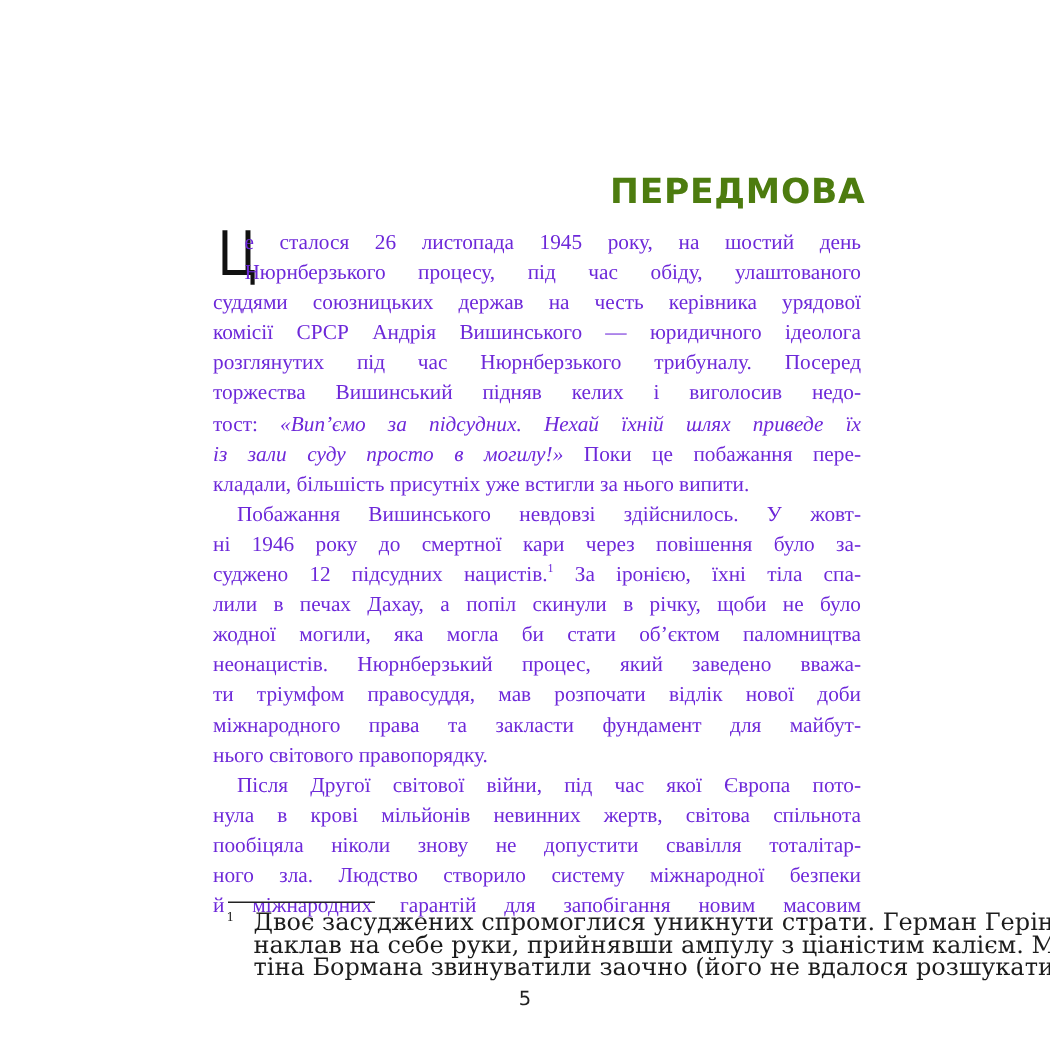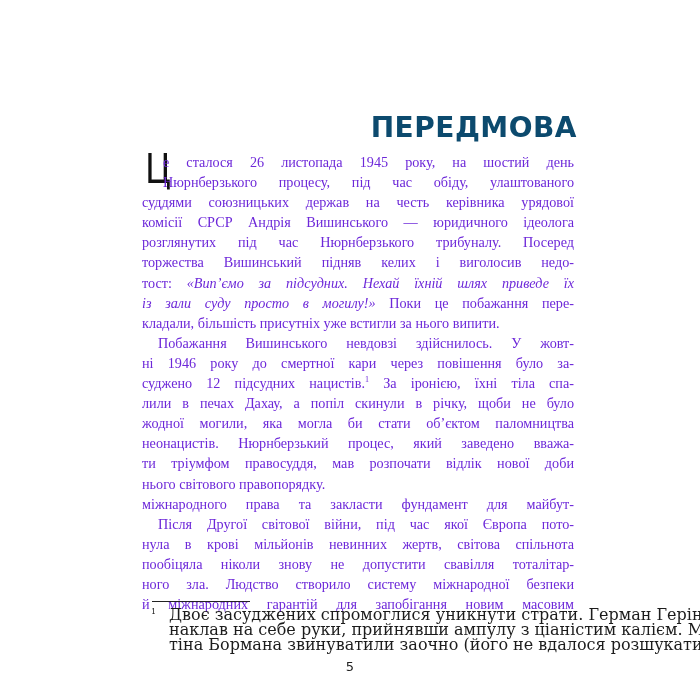--- a/index.html
+++ b/index.html
@@ -3,22 +3,22 @@
 <meta charset="utf-8">
 <style>
   html, body { margin: 0; padding: 0; }
   body {
     width: 700px; height: 700px; background: #ffffff; position: relative; overflow: hidden;
     color: #1a1a1a;
   }
   .page { position: absolute; left: 0; top: 0; width: 700px; height: 700px; }
   .title {
     position: absolute; left: 360px; top: 112px; width: 217px; text-align: right;
-    font-family: "DejaVu Sans", sans-serif; font-weight: bold; font-size: 28px; letter-spacing: 0.5px;
-    color: #0c4a6e; line-height: 32px;
+    font-family: "DejaVu Sans", sans-serif; font-weight: bold; font-size: 23px; letter-spacing: 0.5px;
+    color: #4d7c0f; line-height: 32px;
   }
   .body {
     position: absolute; left: 142px; top: 152px; width: 432px;
     font-family: Liberation Serif, serif; font-size: 14.2px; line-height: 20.1px;
     text-align: justify; color: #6d28d9;
   }
   .line { display: block; height: 20.1px; white-space: nowrap; text-align: justify; text-align-last: justify; }
   .line.last { text-align-last: left; }
   .line.indent { padding-left: 16px; }
   .line.dc { padding-left: 21px; }
@@ -59,22 +59,22 @@
       <span class="line">тост: <i>«Вип’ємо за підсудних. Нехай їхній шлях приведе їх</i></span>
       <span class="line"><i>із зали суду просто в могилу!»</i> Поки це побажання пере-</span>
       <span class="line last">кладали, більшість присутніх уже встигли за нього випити.</span>
       <span class="line indent">Побажання Вишинського невдовзі здійснилось. У жовт-</span>
       <span class="line">ні 1946 року до смертної кари через повішення було за-</span>
       <span class="line">суджено 12 підсудних нацистів.<sup>1</sup> За іронією, їхні тіла спа-</span>
       <span class="line">лили в печах Дахау, а попіл скинули в річку, щоби не було</span>
       <span class="line">жодної могили, яка могла би стати об’єктом паломництва</span>
       <span class="line">неонацистів. Нюрнберзький процес, який заведено вважа-</span>
       <span class="line">ти тріумфом правосуддя, мав розпочати відлік нової доби</span>
+      <span class="line">міжнародного права та закласти фундамент для майбут-</span>
       <span class="line last">нього світового правопорядку.</span>
-      <span class="line">міжнародного права та закласти фундамент для майбут-</span>
       <span class="line indent">Після Другої світової війни, під час якої Європа пото-</span>
       <span class="line">нула в крові мільйонів невинних жертв, світова спільнота</span>
       <span class="line">пообіцяла ніколи знову не допустити свавілля тоталітар-</span>
       <span class="line">ного зла. Людство створило систему міжнародної безпеки</span>
       <span class="line">й міжнародних гарантій для запобігання новим масовим</span>
     </div>
 
   <div class="rule"></div>
   <div class="fn-num">1</div>
   <div class="footnote">

